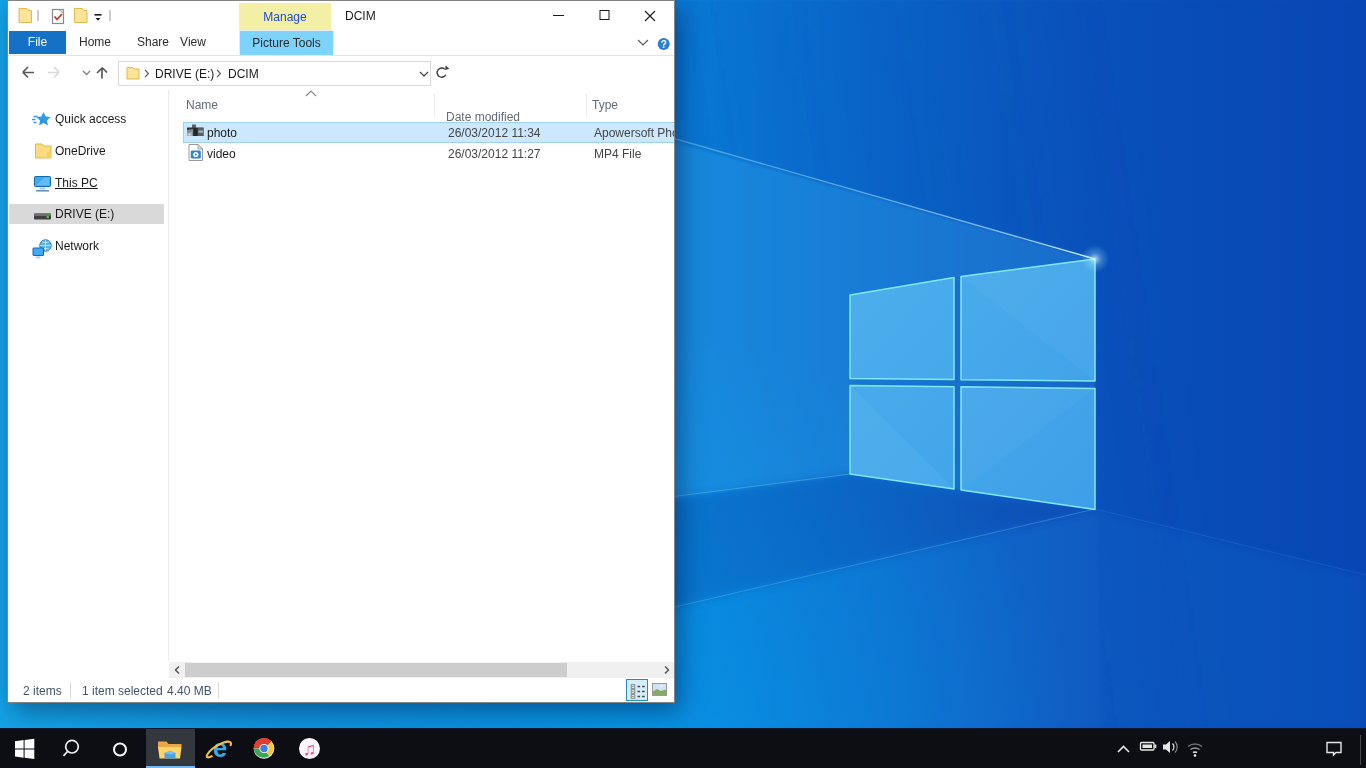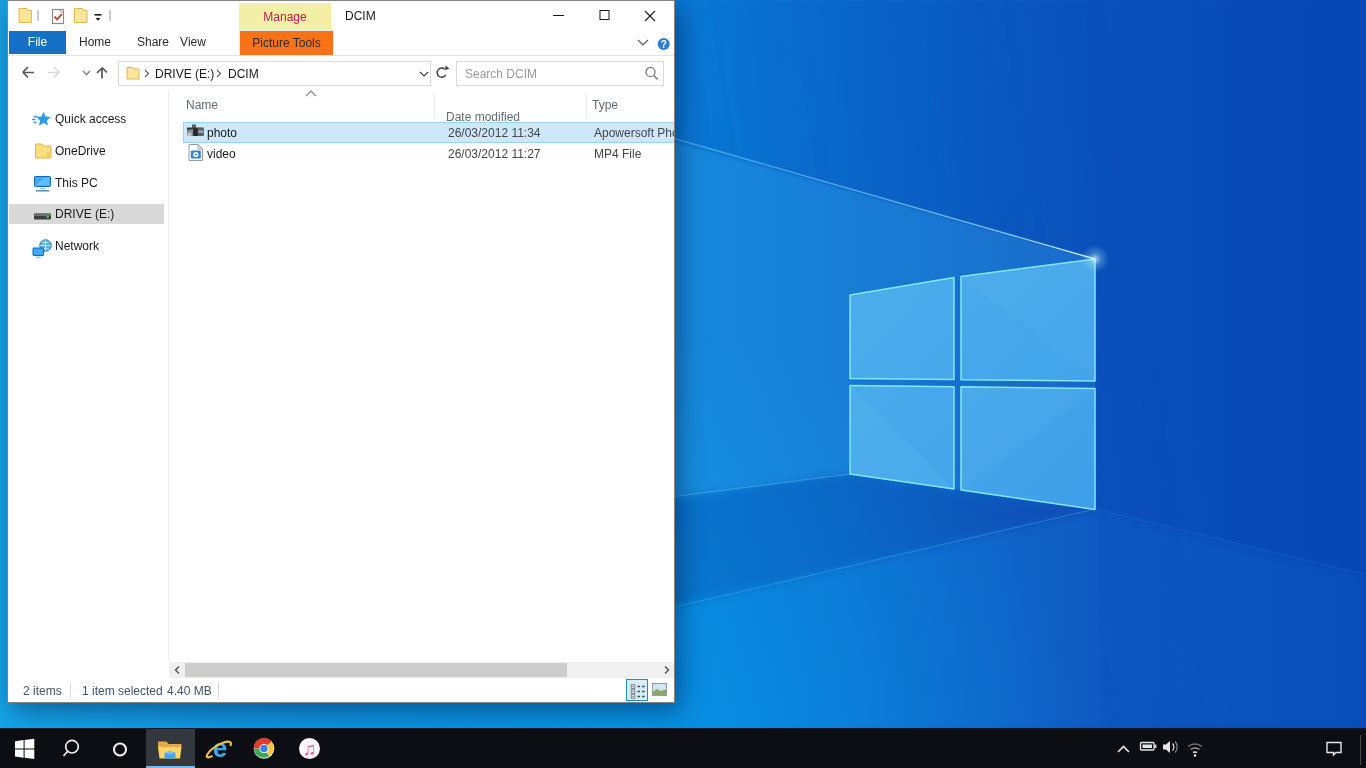--- a/index.html
+++ b/index.html
@@ -1,25 +1,25 @@
 <!DOCTYPE html>
 <html><head>
 <meta charset="utf-8">
 <style>
 * { margin:0; padding:0; box-sizing:border-box; }
 html,body { width:1366px; height:768px; overflow:hidden; font-family:"Liberation Sans", sans-serif; }
 #desk { position:absolute; left:0; top:0; width:1366px; height:728px; }
 #wall { position:absolute; left:0; top:0; }
 #win { position:absolute; left:7px; top:0; width:668px; height:703px; background:#fff; border:1px solid #848484; overflow:hidden; box-shadow:5px 8px 24px rgba(0,0,30,0.40); }
 
-#manage { position:absolute; left:231px; top:2px; width:92px; height:27px; background:#F3EFA4; font-size:12px; color:#be185d; text-align:center; line-height:28px; }
+#manage { position:absolute; left:231px; top:2px; width:92px; height:27px; background:#F3EFA4; font-size:12px; color:#1d4ed8; text-align:center; line-height:28px; }
 #title { position:absolute; left:337px; top:8px; font-size:12px; color:#1a1a1a; }
 #filetab { position:absolute; left:1px; top:30px; width:57px; height:23px; background:#1571C6; color:#fff; font-size:12px; text-align:center; line-height:23px; }
 .tab { position:absolute; top:30px; height:23px; font-size:12px; color:#2b2b2b; text-align:center; line-height:23px; }
-#pictab { position:absolute; left:231px; top:29px; width:95px; height:25px; background:#f97316; border:1px solid #ececec; border-bottom:none; font-size:12px; color:#2b2b2b; text-align:center; line-height:24px; }
+#pictab { position:absolute; left:231px; top:29px; width:95px; height:25px; background:#7dd3fc; border:1px solid #ececec; border-bottom:none; font-size:12px; color:#2b2b2b; text-align:center; line-height:24px; }
 #ribline { position:absolute; left:0; top:54px; width:100%; height:1px; background:#e4e4e6; }
 
 #addr { position:absolute; left:110px; top:60px; width:313px; height:25px; border:1px solid #d9d9d9; }
 #search { position:absolute; left:448px; top:60px; width:208px; height:25px; border:1px solid #d9d9d9; }
 #search span { position:absolute; left:8px; top:5px; font-size:12px; color:#9a9a9a; }
 .crumb { position:absolute; top:5px; font-size:12px; color:#1a1a1a; }
 
 #paneline { position:absolute; left:160px; top:89px; width:1px; height:571px; background:#ebebeb; }
 .sideitem { position:absolute; left:47px; font-size:12px; color:#1a1a1a; white-space:nowrap; }
 #sidesel { position:absolute; left:1px; top:203px; width:155px; height:20px; background:#d9d9d9; }
@@ -164,27 +164,20 @@
       <path d="M98,8 l3.5,3.5 l-3.5,3.5" fill="none" stroke="#5a5a5a" stroke-width="1.1"></path>
       <path d="M301,10 l4,4 l4,-4" fill="none" stroke="#3a3a3a" stroke-width="1.1"></path>
     </svg>
     <span class="crumb" style="left:36px;">DRIVE (E:)</span>
     <span class="crumb" style="left:109px;">DCIM</span>
   </div>
   <svg width="22" height="25" style="position:absolute;left:425px;top:60px">
     <path d="M11.8,8.2 a4.6,4.6 0 1 0 1.0,5.5" fill="none" stroke="#3a3a3a" stroke-width="1.4"></path>
     <path d="M12.6,4.6 l-0.4,4.4 4.2,-1.2 z" fill="#3a3a3a"></path>
   </svg>
-  <div id="search">
-    <span>Search DCIM</span>
-    <svg width="16" height="16" style="position:absolute;left:187px;top:4px">
-      <circle cx="6.5" cy="6" r="4.5" fill="none" stroke="#6a6a6a" stroke-width="1.2"></circle>
-      <line x1="9.8" y1="9.5" x2="13.5" y2="13.5" stroke="#6a6a6a" stroke-width="1.2"></line>
-    </svg>
-  </div>
 
   <div id="sidesel"></div>
   <svg width="46" height="160" style="position:absolute;left:22px;top:108px">
 
     <path d="M13.5,3 l2.2,4.6 5,0.5 -3.8,3.4 1.1,5 -4.5,-2.6 -4.5,2.6 1.1,-5 -3.8,-3.4 5,-0.5 z" fill="#2E9BE6"></path>
     <path d="M3.5,7.5 h4 M2,10.5 h3.5 M3.5,13.5 h3" stroke="#2E9BE6" stroke-width="1.3"></path>
 
     <path d="M5.5,35 h6.5 l1.5,2 h7.5 v12 h-15.5 z" fill="#FBDC7F" stroke="#E3B64F" stroke-width="1"></path>
     <path d="M16.5,43 h4.5 v6 h-4.5 z" fill="#F6CE68"></path>
 
@@ -198,21 +191,21 @@
     <circle cx="17.8" cy="108" r="1.2" fill="#35d435"></circle>
 
     <circle cx="15.5" cy="136.5" r="5.8" fill="#5AB2E8"></circle>
     <path d="M9.7,136.5 h11.6 M15.5,130.7 v11.6 M11.5,132.3 c2.5,1.8 5.5,1.8 8,0 M11.5,140.7 c2.5,-1.8 5.5,-1.8 8,0" fill="none" stroke="#d8eefb" stroke-width="0.8"></path>
     <circle cx="15.5" cy="136.5" r="5.8" fill="none" stroke="#2a7ab0" stroke-width="0.9"></circle>
     <rect x="3" y="139" width="10.5" height="7.5" rx="0.5" fill="#3FA9F5" stroke="#1468B0" stroke-width="1"></rect>
     <rect x="6" y="147.5" width="4.5" height="1.8" fill="#9ad0f5"></rect>
   </svg>
   <div class="sideitem" style="top:111px;">Quick access</div>
   <div class="sideitem" style="top:143px;">OneDrive</div>
-  <div class="sideitem" style="top:175px;">This PC</div>
+  <div class="sideitem" style="top:175px;text-decoration:underline;">This PC</div>
   <div class="sideitem" style="top:206px;">DRIVE (E:)</div>
   <div class="sideitem" style="top:238px;">Network</div>
   <div id="paneline"></div>
 
   <div class="hdr" style="left:178px;">Name</div>
   <div class="hdr" style="left:438px;margin-top:12px;">Date modified</div>
   <div class="hdr" style="left:584px;">Type</div>
   <svg width="14" height="8" style="position:absolute;left:297px;top:89px">
     <path d="M1,6 l5,-5 l5,5" fill="none" stroke="#8a8a8a" stroke-width="1.2"></path>
   </svg>

